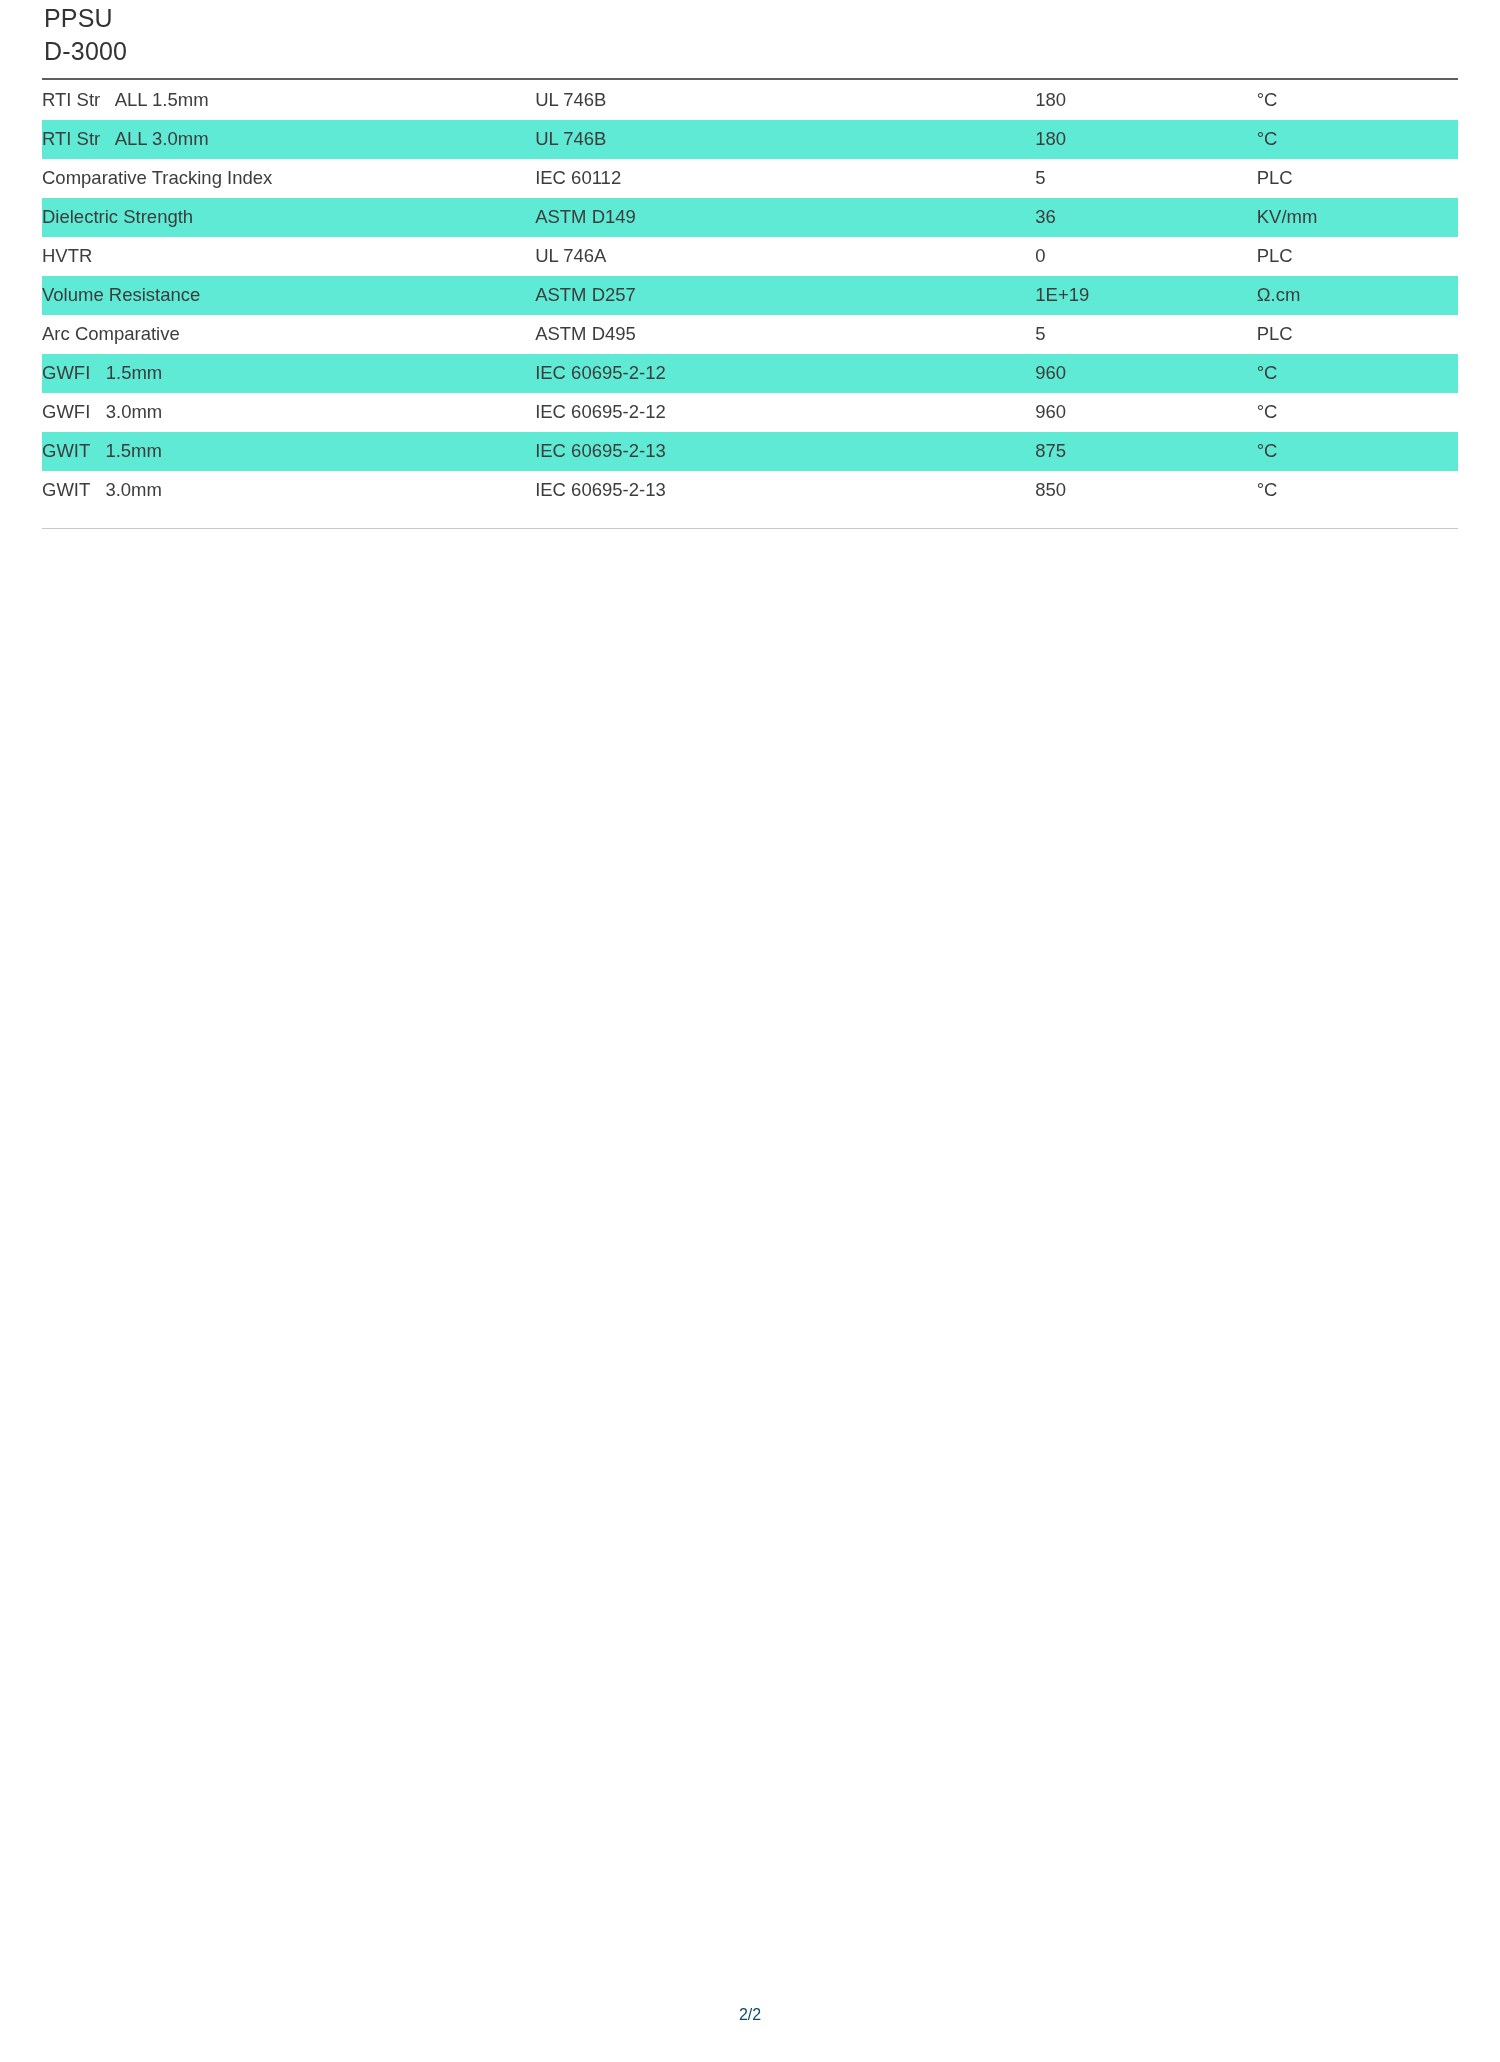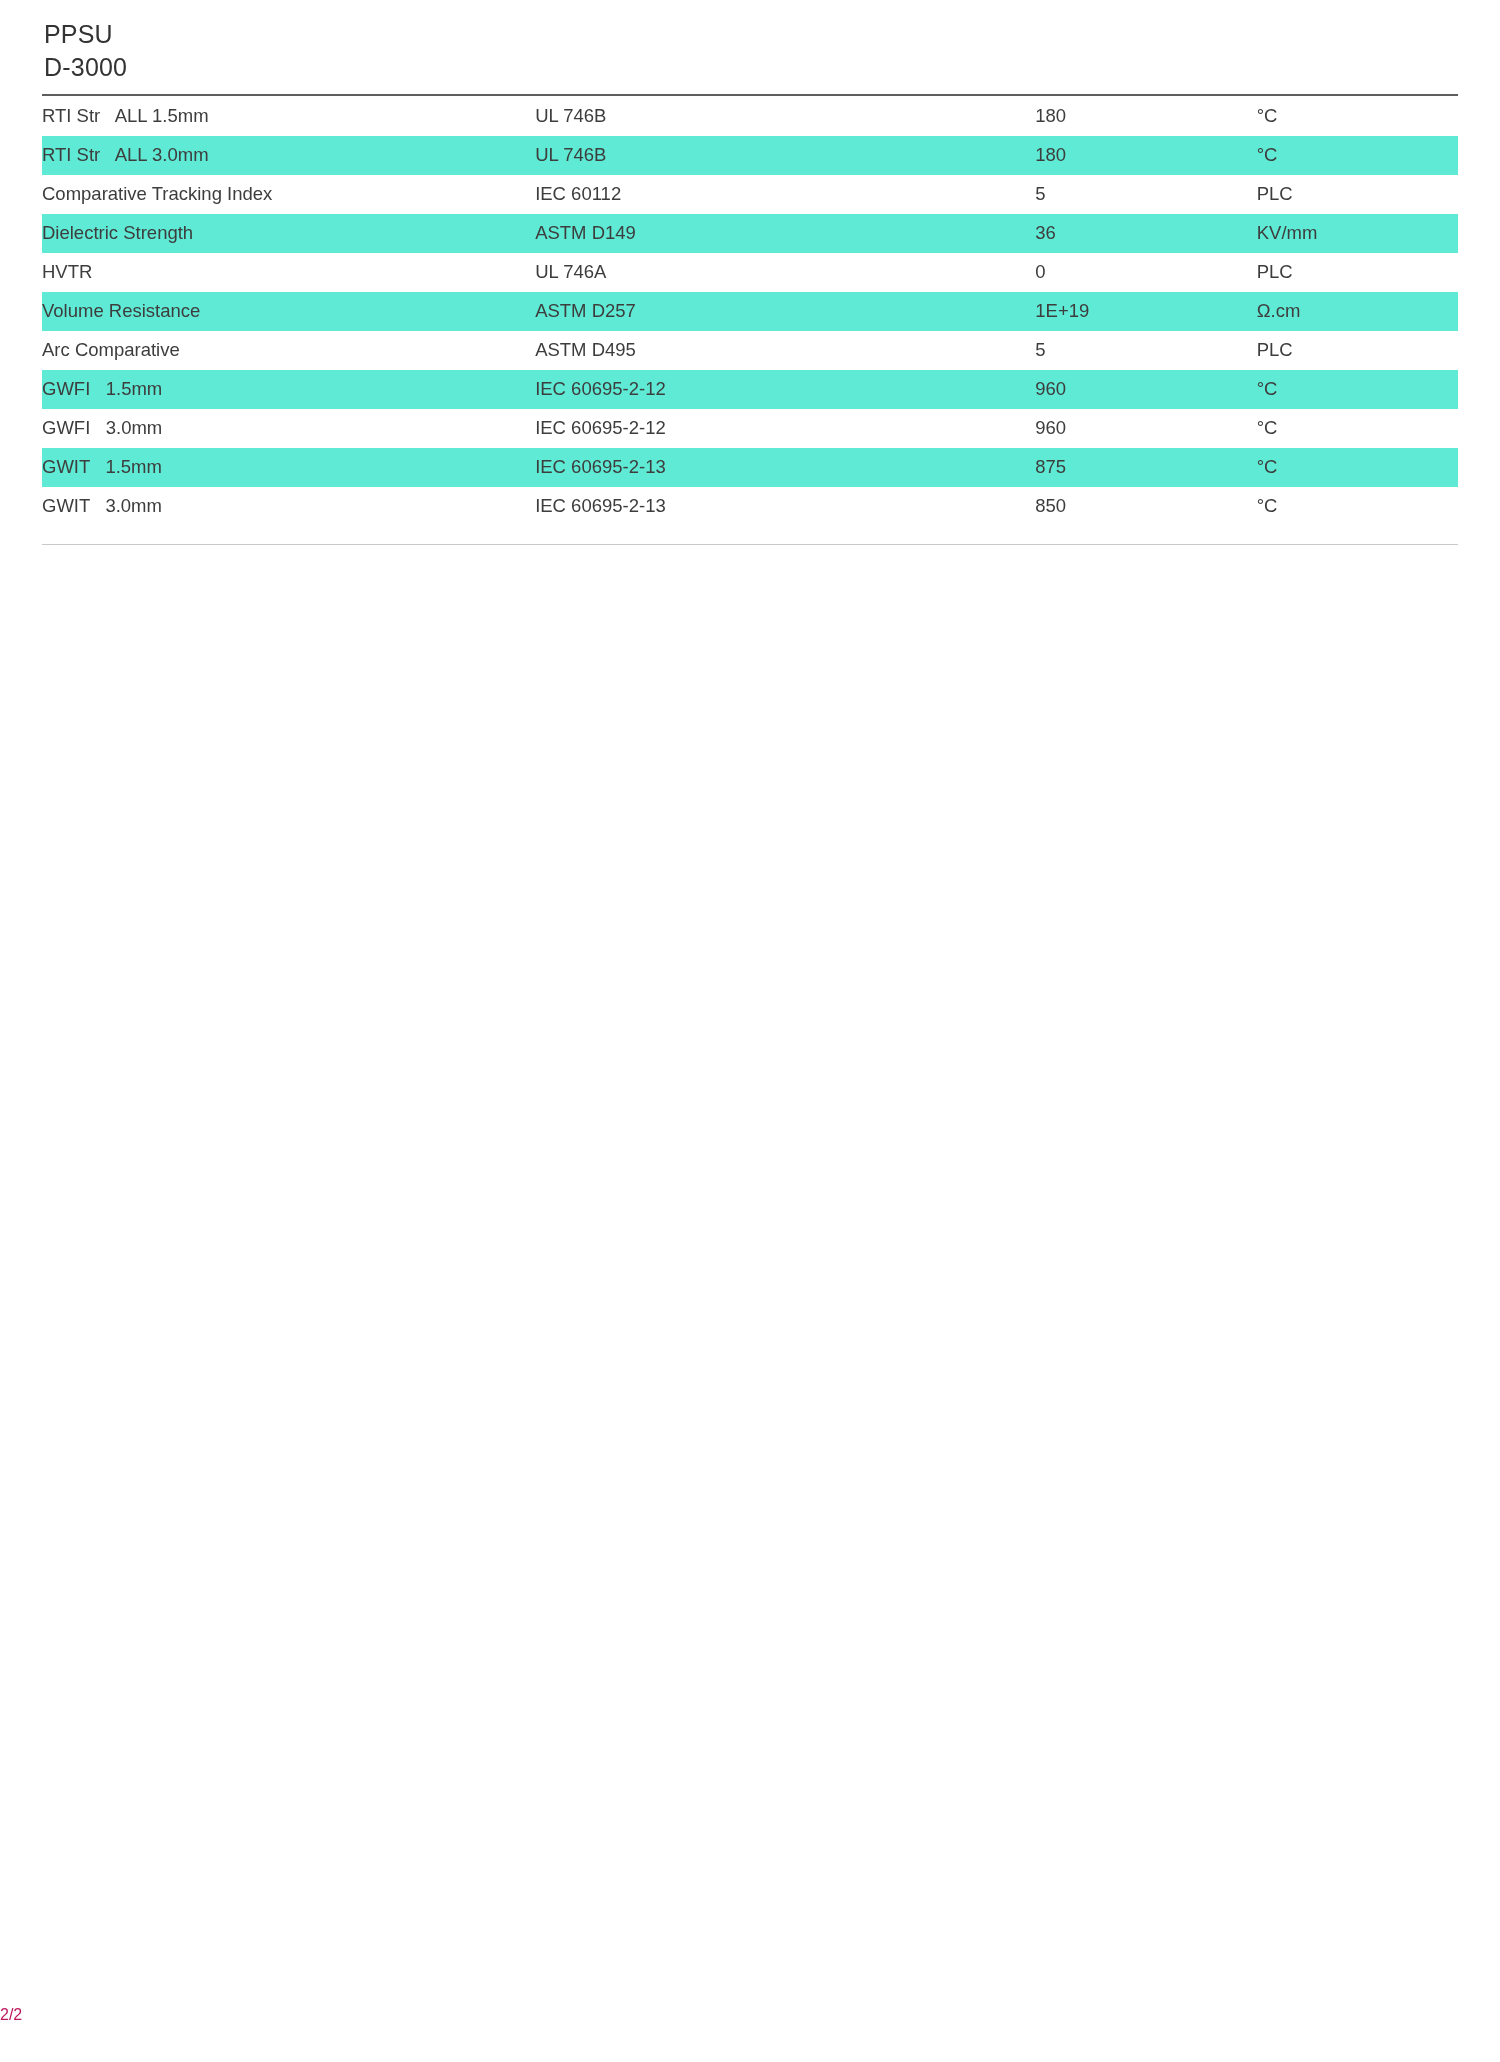--- a/index.html
+++ b/index.html
@@ -16,21 +16,21 @@
     overflow: hidden;
   }
   .page {
     position: relative;
     width: 1500px;
     height: 2062px;
     box-sizing: border-box;
     padding: 0 42px;
   }
   .doc-header {
-    padding-top: 18px;
+    padding-top: 2px;
     padding-left: 2px;
   }
   .doc-title-line {
     font-size: 25px;
     line-height: 33px;
     color: #333333;
     letter-spacing: 0.2px;
   }
   .header-rule {
     margin-top: 10px;
@@ -63,22 +63,23 @@
   }
   .table-bottom-rule {
     border-top: 1px solid #c9c9c9;
     margin-top: 18px;
   }
   .page-number {
     position: absolute;
     left: 0;
     right: 0;
     bottom: 38px;
+    text-align: center;
     font-size: 16px;
-    color: #be185d;
+    color: #0c4a6e;
   }
 </style>
 </head>
 <body>
 
 <div class="page">
 
   <div class="doc-header">
     <div class="doc-title-line">PPSU</div>
     <div class="doc-title-line">D-3000</div>

